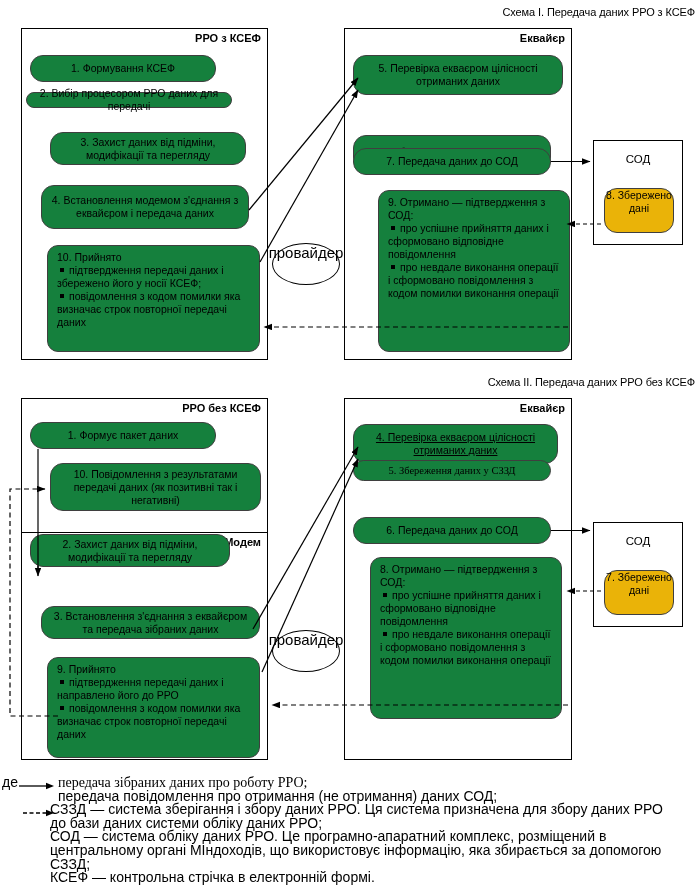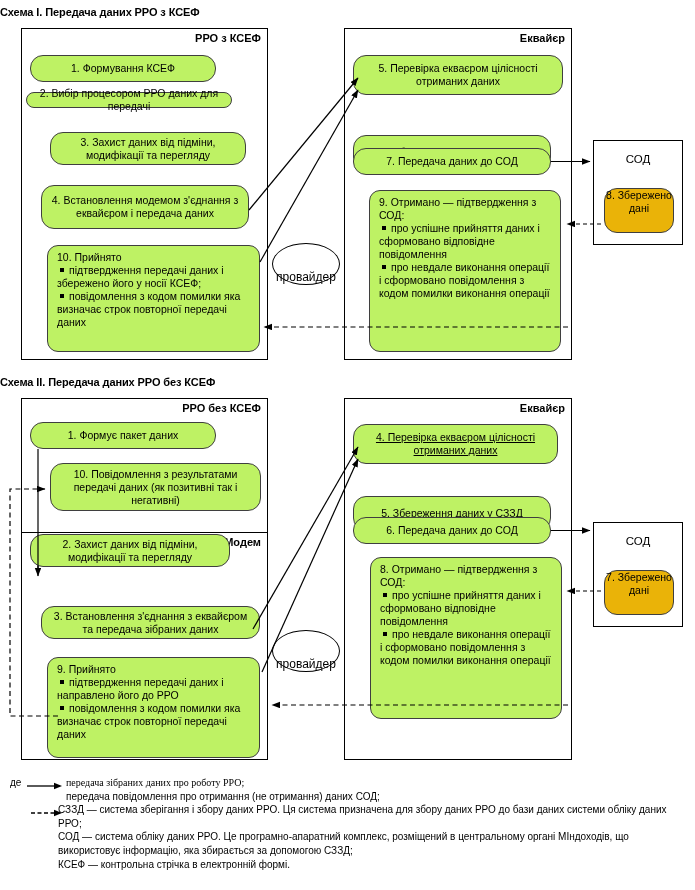--- a/index.html
+++ b/index.html
@@ -15,23 +15,23 @@
     position: relative;
     width: 695px;
     height: 890px;
     overflow: hidden;
     background: #ffffff;
   }
   .scheme-title {
     position: absolute;
     left: 0;
     width: 695px;
-    text-align: left;
+    text-align: right;
     font-size: 11px;
-    font-weight: bold;
+    font-weight: normal;
     letter-spacing: -0.1px;
   }
   .frame {
     position: absolute;
     border: 1.5px solid #000;
     box-sizing: border-box;
     background: transparent;
   }
   .frame-label {
     position: absolute;
@@ -39,21 +39,21 @@
     top: 3px;
     font-size: 11px;
     font-weight: bold;
     white-space: nowrap;
   }
   .rbox {
     position: absolute;
     box-sizing: border-box;
     border: 1.4px solid #3f3f3f;
     border-radius: 13px;
-    background: #bef264;
+    background: #15803d;
     font-size: 10.5px;
     line-height: 13px;
     display: flex;
     align-items: center;
     justify-content: center;
     text-align: center;
     padding: 2px 6px;
   }
   .rbox.left-align {
     display: block;
@@ -80,23 +80,23 @@
     vertical-align: 2px;
     margin: 0 5px 0 3px;
   }
   .ellipse {
     position: absolute;
     box-sizing: border-box;
     border: 1.3px solid #000;
     border-radius: 50%;
     background: #fff;
     display: flex;
-    align-items: flex-end;
+    align-items: flex-start;
     justify-content: center;
-    font-size: 12px;
+    font-size: 15px;
   }
   .sod-inner {
     position: absolute;
     box-sizing: border-box;
     border: 1.4px solid #3f3f3f;
     border-radius: 13px;
     background: #eab308;
     display: flex;
     align-items: flex-start;
     justify-content: center;
@@ -113,24 +113,24 @@
   svg.overlay {
     position: absolute;
     left: 0;
     top: 0;
     width: 695px;
     height: 890px;
     pointer-events: none;
   }
   .legend {
     position: absolute;
-    left: 10px;
+    left: 2px;
     top: 776px;
     width: 680px;
-    font-size: 10px;
+    font-size: 14px;
     line-height: 13.6px;
   }
   .legend .lrow { position: relative; }
   .legend .lbl-de { position: absolute; left: 0; top: 0; }
   .legend .ltext1 { display: block; padding-left: 56px; font-family: Liberation Serif, serif; }
   .legend .ltext2 { display: block; padding-left: 56px; }
   .legend .lpara { display: block; padding-left: 48px; text-indent: 0; }
   .legend-arrow-solid {
     position: absolute;
     left: 17px;
@@ -185,21 +185,21 @@
   <div class="rbox" style="left:353px; top:55px; width:210px; height:40px;">
     <span>5. Перевірка екваєром цілісності отриманих даних</span>
   </div>
   <div class="rbox" style="left:353px; top:107px; width:198px; height:35px;margin-top:28px;">
     <span>6. Збереження даних у СЗЗД</span>
   </div>
   <div class="rbox" style="left:353px; top:148px; width:198px; height:27px;">
     <span>7. Передача даних до СОД</span>
   </div>
 
-  <div class="rbox left-align" style="left:369px; top:190px; width:192px; height:162px;">
+  <div class="rbox left-align" style="left:378px; top:190px; width:192px; height:162px;">
     <span class="ttl">9. Отримано — підтвердження з СОД:</span>
     <ul>
       <li><span class="bullet-sq"></span><span>про успішне прийняття даних і сформовано відповідне повідомлення</span></li>
       <li><span class="bullet-sq"></span><span>про невдале виконання операції і сформовано повідомлення з кодом помилки виконання операції</span></li>
     </ul>
   </div>
 
   <div class="ellipse" style="left:272px; top:243px; width:68px; height:42px;">
     <span>провайдер</span>
   </div>
@@ -243,21 +243,21 @@
     </ul>
   </div>
 
   <div class="frame" style="left:344px; top:398px; width:228px; height:362px;">
     <div class="frame-label">Еквайєр</div>
   </div>
 
   <div class="rbox" style="left:353px; top:424px; width:205px; height:40px;text-decoration:underline;">
     <span>4. Перевірка екваєром цілісності отриманих даних</span>
   </div>
-  <div class="rbox" style="left:353px; top:496px; width:198px; height:35px;">
+  <div class="rbox" style="left:353px; top:460px; width:198px; height:21px;font-family:Liberation Serif, serif;">
     <span>5. Збереження даних у СЗЗД</span>
   </div>
   <div class="rbox" style="left:353px; top:517px; width:198px; height:27px;">
     <span>6. Передача даних до СОД</span>
   </div>
 
   <div class="rbox left-align" style="left:370px; top:557px; width:192px; height:162px;">
     <span class="ttl">8. Отримано — підтвердження з СОД:</span>
     <ul>
       <li><span class="bullet-sq"></span><span>про успішне прийняття даних і сформовано відповідне повідомлення</span></li>

